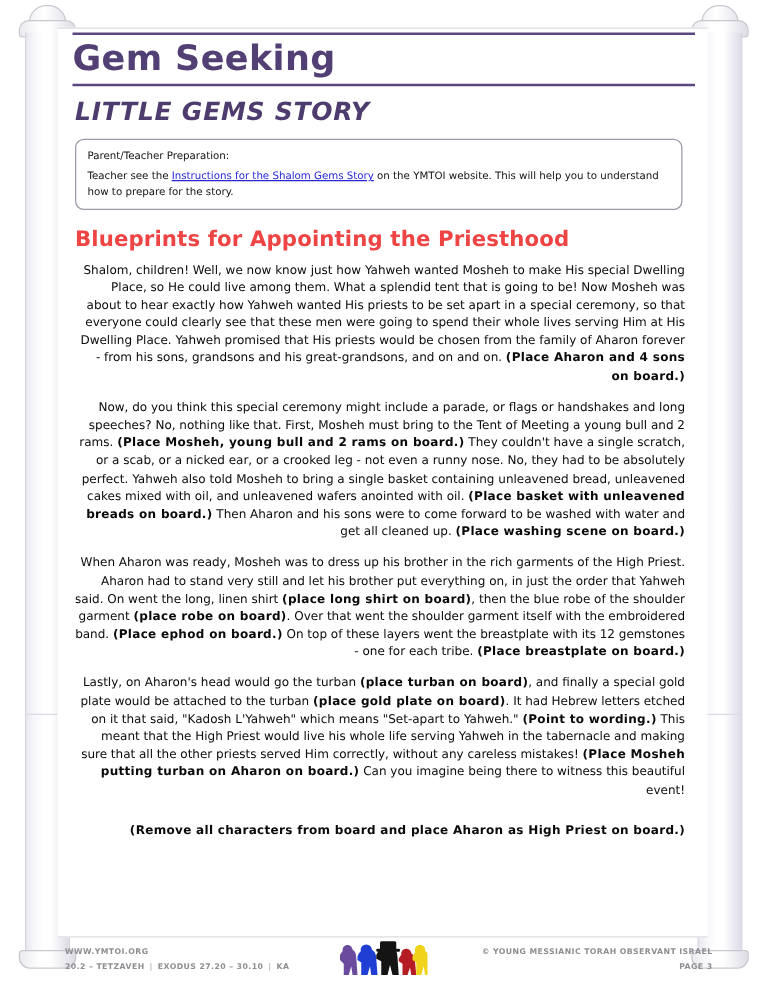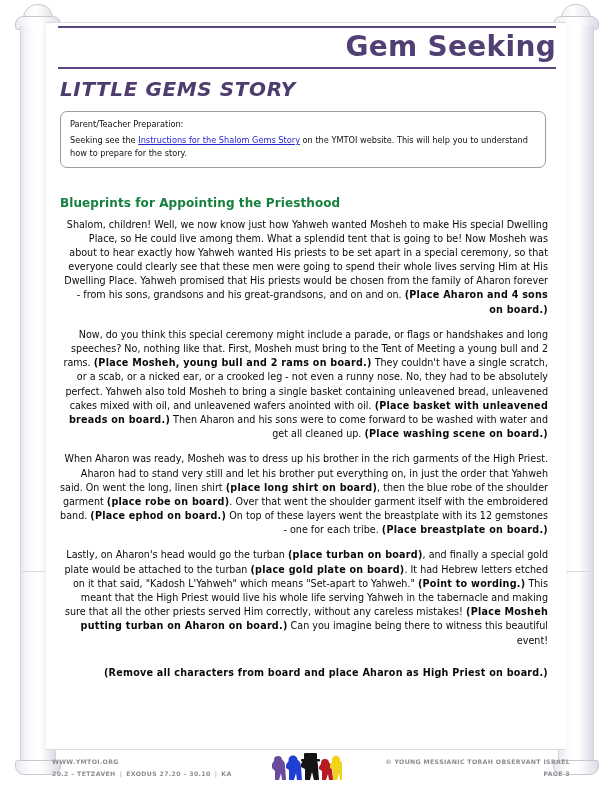--- a/index.html
+++ b/index.html
@@ -97,21 +97,21 @@
     width: 498px;
   }
 
   
   .title-rule {
     height: 2px;
     background: #5b4680;
     margin: 0;
   }
   .doc-title {
-    text-align: right;
+    text-align: left;
     color: #523f73;
     font-family: "DejaVu Sans", sans-serif;
     font-size: 28px;
     font-weight: bold;
     letter-spacing: 0.3px;
     padding: 4px 0 6px 0;
     line-height: 1.05;
   }
   .section-title {
     color: #4e3c6e;
@@ -121,32 +121,32 @@
     letter-spacing: 0.6px;
     margin: 8px 0 10px 2px;
     font-style: italic;
   }
 
   
   .prep-box {
     border: 1px solid #9b9aa6;
     border-radius: 7px;
     padding: 6px 9px 7px 9px;
-    margin: 2px 10px 28px 2px;
+    margin: 2px 10px 14px 2px;
     font-size: 8.2px;
     line-height: 1.55;
     color: #111111;
   }
   .prep-label { display: block; margin-bottom: 3px; }
   .prep-link { color: #2626d8; }
 
   
   .blue-heading {
-    color: #15803d;
-    font-size: 12px;
+    color: #ef4444;
+    font-size: 17px;
     font-weight: bold;
     letter-spacing: 0.1px;
     margin: 0 0 8px 2px;
   }
 
   
   .para {
     font-size: 9.6px;
     line-height: 1.48;
     color: #0a0a0a;
@@ -212,21 +212,21 @@
 <div class="content">
 
   <div class="title-rule"></div>
   <div class="doc-title">Gem Seeking</div>
   <div class="title-rule"></div>
 
   <div class="section-title">LITTLE GEMS STORY</div>
 
   <div class="prep-box">
     <span class="prep-label">Parent/Teacher Preparation:</span>
-    <span>Seeking see the </span><a class="prep-link" href="#">Instructions for the Shalom Gems Story</a><span> on the YMTOI website. This will help you to understand how to prepare for the story.</span>
+    <span>Teacher see the </span><a class="prep-link" href="#">Instructions for the Shalom Gems Story</a><span> on the YMTOI website. This will help you to understand how to prepare for the story.</span>
   </div>
 
   <div class="blue-heading">Blueprints for Appointing the Priesthood</div>
 
   <div id="paragraph-container">
       <div class="para"><span>Shalom, children! Well, we now know just how Yahweh wanted Mosheh to make His special Dwelling Place, so He could live among them. What a splendid tent that is going to be! Now Mosheh was about to hear exactly how Yahweh wanted His priests to be set apart in a special ceremony, so that everyone could clearly see that these men were going to spend their whole lives serving Him at His Dwelling Place. Yahweh promised that His priests would be chosen from the family of Aharon forever - from his sons, grandsons and his great-grandsons, and on and on. </span><b>(Place Aharon and 4 sons on board.)</b></div>
       <div class="para"><span>Now, do you think this special ceremony might include a parade, or flags or handshakes and long speeches? No, nothing like that. First, Mosheh must bring to the Tent of Meeting a young bull and 2 rams. </span><b>(Place Mosheh, young bull and 2 rams on board.)</b><span> They couldn't have a single scratch, or a scab, or a nicked ear, or a crooked leg - not even a runny nose. No, they had to be absolutely perfect. Yahweh also told Mosheh to bring a single basket containing unleavened bread, unleavened cakes mixed with oil, and unleavened wafers anointed with oil. </span><b>(Place basket with unleavened breads on board.)</b><span> Then Aharon and his sons were to come forward to be washed with water and get all cleaned up. </span><b>(Place washing scene on board.)</b></div>
       <div class="para"><span>When Aharon was ready, Mosheh was to dress up his brother in the rich garments of the High Priest. Aharon had to stand very still and let his brother put everything on, in just the order that Yahweh said. On went the long, linen shirt </span><b>(place long shirt on board)</b><span>, then the blue robe of the shoulder garment </span><b>(place robe on board)</b><span>. Over that went the shoulder garment itself with the embroidered band. </span><b>(Place ephod on board.)</b><span> On top of these layers went the breastplate with its 12 gemstones - one for each tribe. </span><b>(Place breastplate on board.)</b></div>
       <div class="para"><span>Lastly, on Aharon's head would go the turban </span><b>(place turban on board)</b><span>, and finally a special gold plate would be attached to the turban </span><b>(place gold plate on board)</b><span>. It had Hebrew letters etched on it that said, "Kadosh L'Yahweh" which means "Set-apart to Yahweh." </span><b>(Point to wording.)</b><span> This meant that the High Priest would live his whole life serving Yahweh in the tabernacle and making sure that all the other priests served Him correctly, without any careless mistakes! </span><b>(Place Mosheh putting turban on Aharon on board.)</b><span> Can you imagine being there to witness this beautiful event!</span></div>
       <div class="para final"><b>(Remove all characters from board and place Aharon as High Priest on board.)</b></div>

